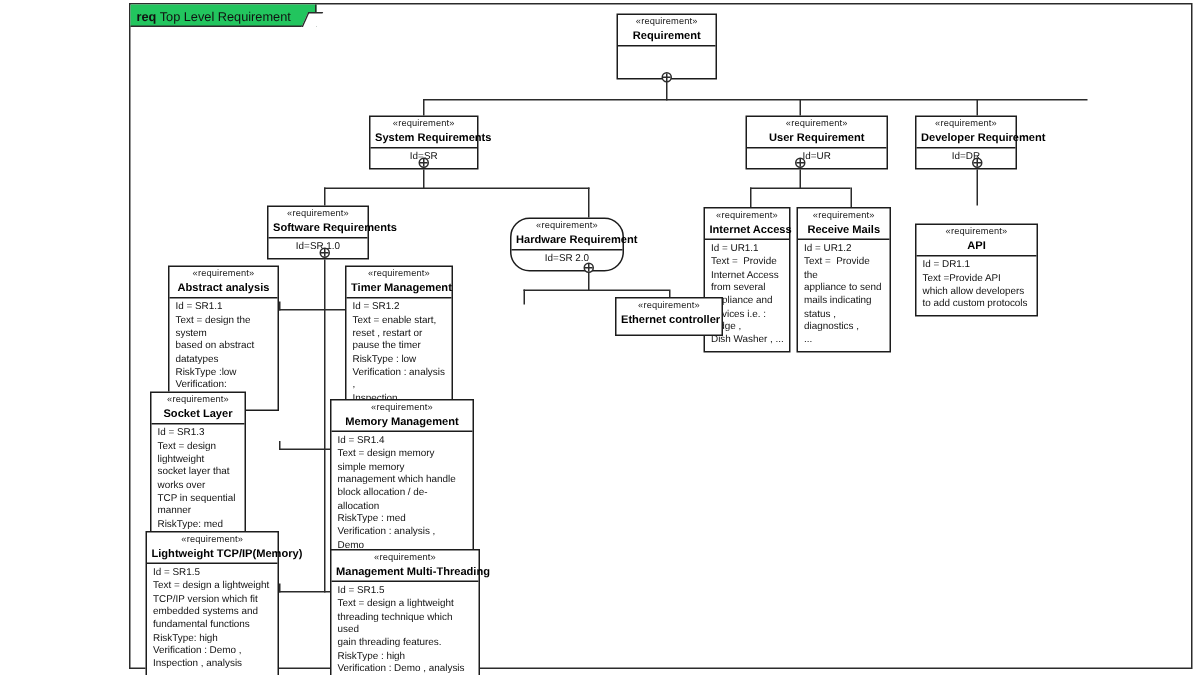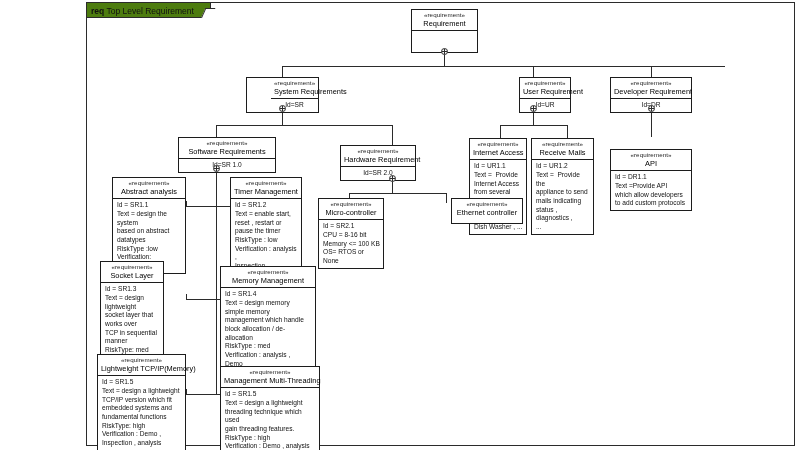--- a/index.html
+++ b/index.html
@@ -27,21 +27,21 @@
     box-sizing: border-box;
   }
   #frame-tab {
     position: absolute;
     left: 0px;
     top: 0px;
     height: 15px;
     padding: 1px 16px 0 4px;
     border-right: 1px solid #2b2b2b;
     border-bottom: 1px solid #2b2b2b;
-    background: #4d7c0f;
+    background: #22c55e;
     font-size: 8.5px;
     line-height: 14px;
     white-space: nowrap;
     color: #111;
     box-sizing: border-box;
   }
   #frame-tab .kw {
     font-weight: bold;
   }
   #frame-tab .corner {
@@ -70,21 +70,21 @@
     line-height: 1.05;
   }
   .req .stereo {
     font-size: 6.2px;
     color: #1c1c1c;
     letter-spacing: 0.1px;
     display: block;
   }
   .req .nm {
     font-size: 7.4px;
-    font-weight: normal;
+    font-weight: bold;
     color: #000;
     display: block;
     margin-top: 1px;
     white-space: nowrap;
   }
   .req .body {
     border-top: 1px solid #1c1c1c;
     padding: 2px 3px 2px 4px;
     font-size: 6.6px;
     line-height: 1.32;
@@ -184,61 +184,61 @@
   <div class="xmark" style="left:389px; top:175px;"></div>
 
   <div class="req" style="left:411px; top:9px; width:67px;">
     <div class="hdr">
       <span class="stereo">«requirement»</span>
       <span class="nm">Requirement</span>
     </div>
     <div class="body center" style="height:17px;"></div>
   </div>
 
-  <div class="req" style="left:246px; top:77px; width:73px;padding-left:24px;">
+  <div class="req" style="left:246px; top:77px; width:73px;">
     <div class="hdr">
       <span class="stereo">«requirement»</span>
       <span class="nm">System Requirements</span>
     </div>
     <div class="body center">
       <span class="ln">Id=SR</span>
     </div>
   </div>
 
-  <div class="req" style="left:519px; top:77px; width:52px;">
+  <div class="req" style="left:497px; top:77px; width:95px;">
     <div class="hdr">
       <span class="stereo">«requirement»</span>
       <span class="nm">User Requirement</span>
     </div>
     <div class="body center">
       <span class="ln">Id=UR</span>
     </div>
   </div>
 
-  <div class="req" style="left:610px; top:77px; width:82px;">
+  <div class="req" style="left:610px; top:77px; width:68px;">
     <div class="hdr">
       <span class="stereo">«requirement»</span>
       <span class="nm">Developer  Requirement</span>
     </div>
     <div class="body center">
       <span class="ln">Id=DR</span>
     </div>
   </div>
 
-  <div class="req" style="left:178px; top:137px; width:98px;">
+  <div class="req" style="left:178px; top:137px; width:68px;">
     <div class="hdr">
       <span class="stereo">«requirement»</span>
       <span class="nm">Software Requirements</span>
     </div>
     <div class="body center">
       <span class="ln">Id=SR 1.0</span>
     </div>
   </div>
 
-  <div class="req" style="left:340px; top:145px; width:76px;">
+  <div class="req" style="left:340px; top:145px; width:76px;border-radius:13px;">
     <div class="hdr">
       <span class="stereo">«requirement»</span>
       <span class="nm">Hardware Requirement</span>
     </div>
     <div class="body center">
       <span class="ln">Id=SR 2.0</span>
     </div>
   </div>
 
   <div class="req" style="left:531px; top:138px; width:63px;">
@@ -309,34 +309,22 @@
       <span class="ln">Id = SR1.2</span>
       <span class="ln">Text = enable start,</span>
       <span class="ln">reset , restart or</span>
       <span class="ln">pause the timer</span>
       <span class="ln">RiskType : low</span>
       <span class="ln">Verification : analysis ,</span>
       <span class="ln">Inspection</span>
     </div>
   </div>
 
-  <div class="req" style="left:318px; top:198px; width:66px;">
-    <div class="hdr">
-      <span class="stereo">«requirement»</span>
-      <span class="nm">Micro-controller</span>
-    </div>
-    <div class="body">
-      <span class="ln">Id = SR2.1</span>
-      <span class="ln">CPU = 8-16 bit</span>
-      <span class="ln">Memory &lt;= 100 KB</span>
-      <span class="ln">OS= RTOS or None</span>
-    </div>
-  </div>
-
-  <div class="req" style="left:410px; top:198px; width:72px; height:26px;margin-left:41px;">
+
+  <div class="req" style="left:410px; top:198px; width:72px; height:26px;">
     <div class="hdr">
       <span class="stereo">«requirement»</span>
       <span class="nm">Ethernet controller</span>
     </div>
   </div>
 
   <div class="req" style="left:100px; top:261px; width:64px;">
     <div class="hdr">
       <span class="stereo">«requirement»</span>
       <span class="nm">Socket Layer</span>

